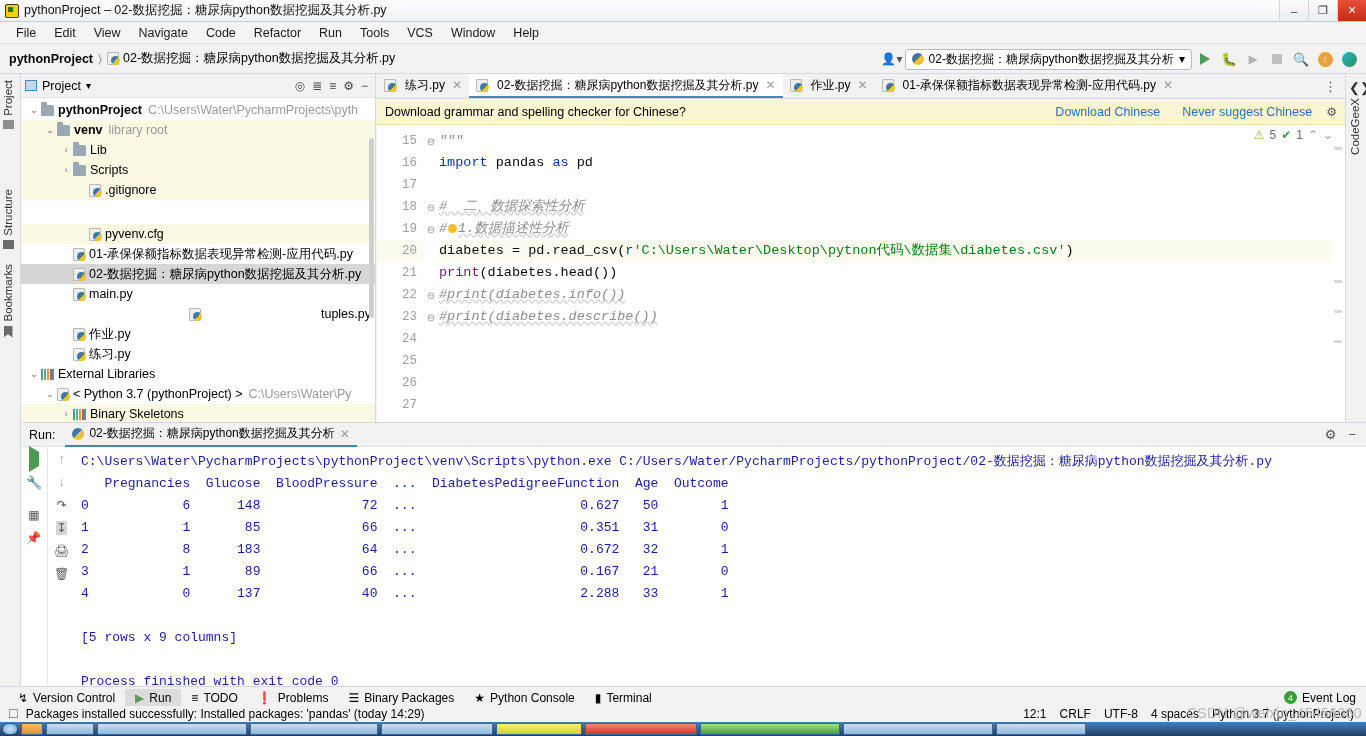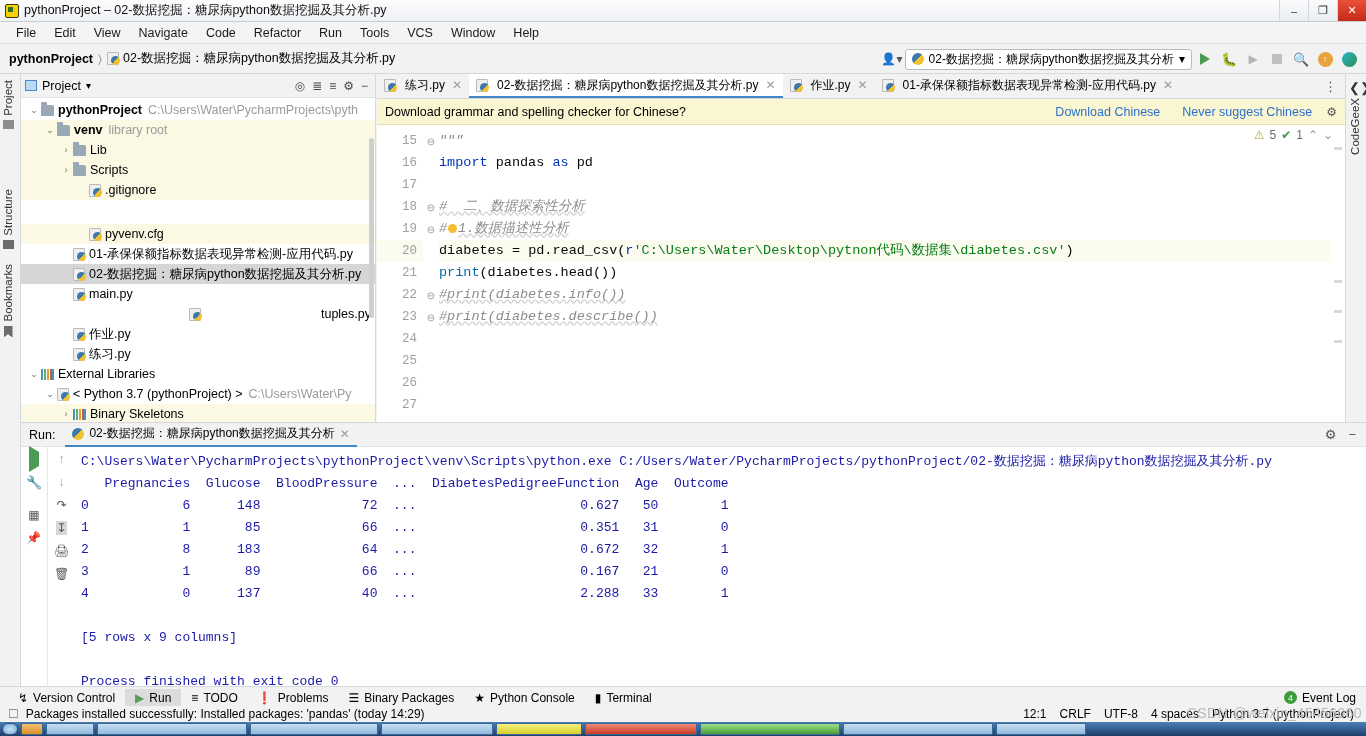--- a/index.html
+++ b/index.html
@@ -150,21 +150,21 @@
   .gutter div{ height:22px; line-height:22px; color:#a0a0a0; font-size:12.5px; font-family:"Liberation Mono", monospace; padding-right:6px;}
   .gutter div.hl{ background:#fcfbf0; }
   .fold{ width:16px; flex:none; padding-top:5px; position:relative;}
   .fold div{ height:22px; display:flex; align-items:center; justify-content:center; color:#9a9a9a; font-size:10px;}
   .codelines{ flex:1; padding-top:5px; font-family:"Liberation Mono", monospace; font-size:13.5px; position:relative;}
   .codelines .ln{ height:22px; line-height:22px; white-space:pre; }
   .codelines .ln.hl{ background:#fcfbf0; }
   .kw{ color:#0033b3; }
   .cm{ color:#8c8c8c; font-style:italic; }
   .st{ color:#067d17; }
-  .fn{ color:#0369a1; }
+  .fn{ color:#701a75; }
   .def{ color:#080808; }
   .bulb{ display:inline-block;width:9px;height:9px;border-radius:50%;background:#f5bc2d;vertical-align:middle;margin:0 1px;}
   .squig{ text-decoration: underline wavy #d0d0d0; text-decoration-skip-ink:none;}
 
   .code-right{ position:absolute; right:0; top:0; width:14px; height:297px; background:#fff; }
   .code-right i{ position:absolute; left:3px; width:8px; height:3px; display:block;}
 
   .inspect{ position:absolute; right:12px; top:3px; display:flex; align-items:center; gap:5px; font-size:12px; color:#6b6b6b; }
   .warn-ic{ color:#b0a22f; }
   .ok-ic{ color:#3c9c3c; }

